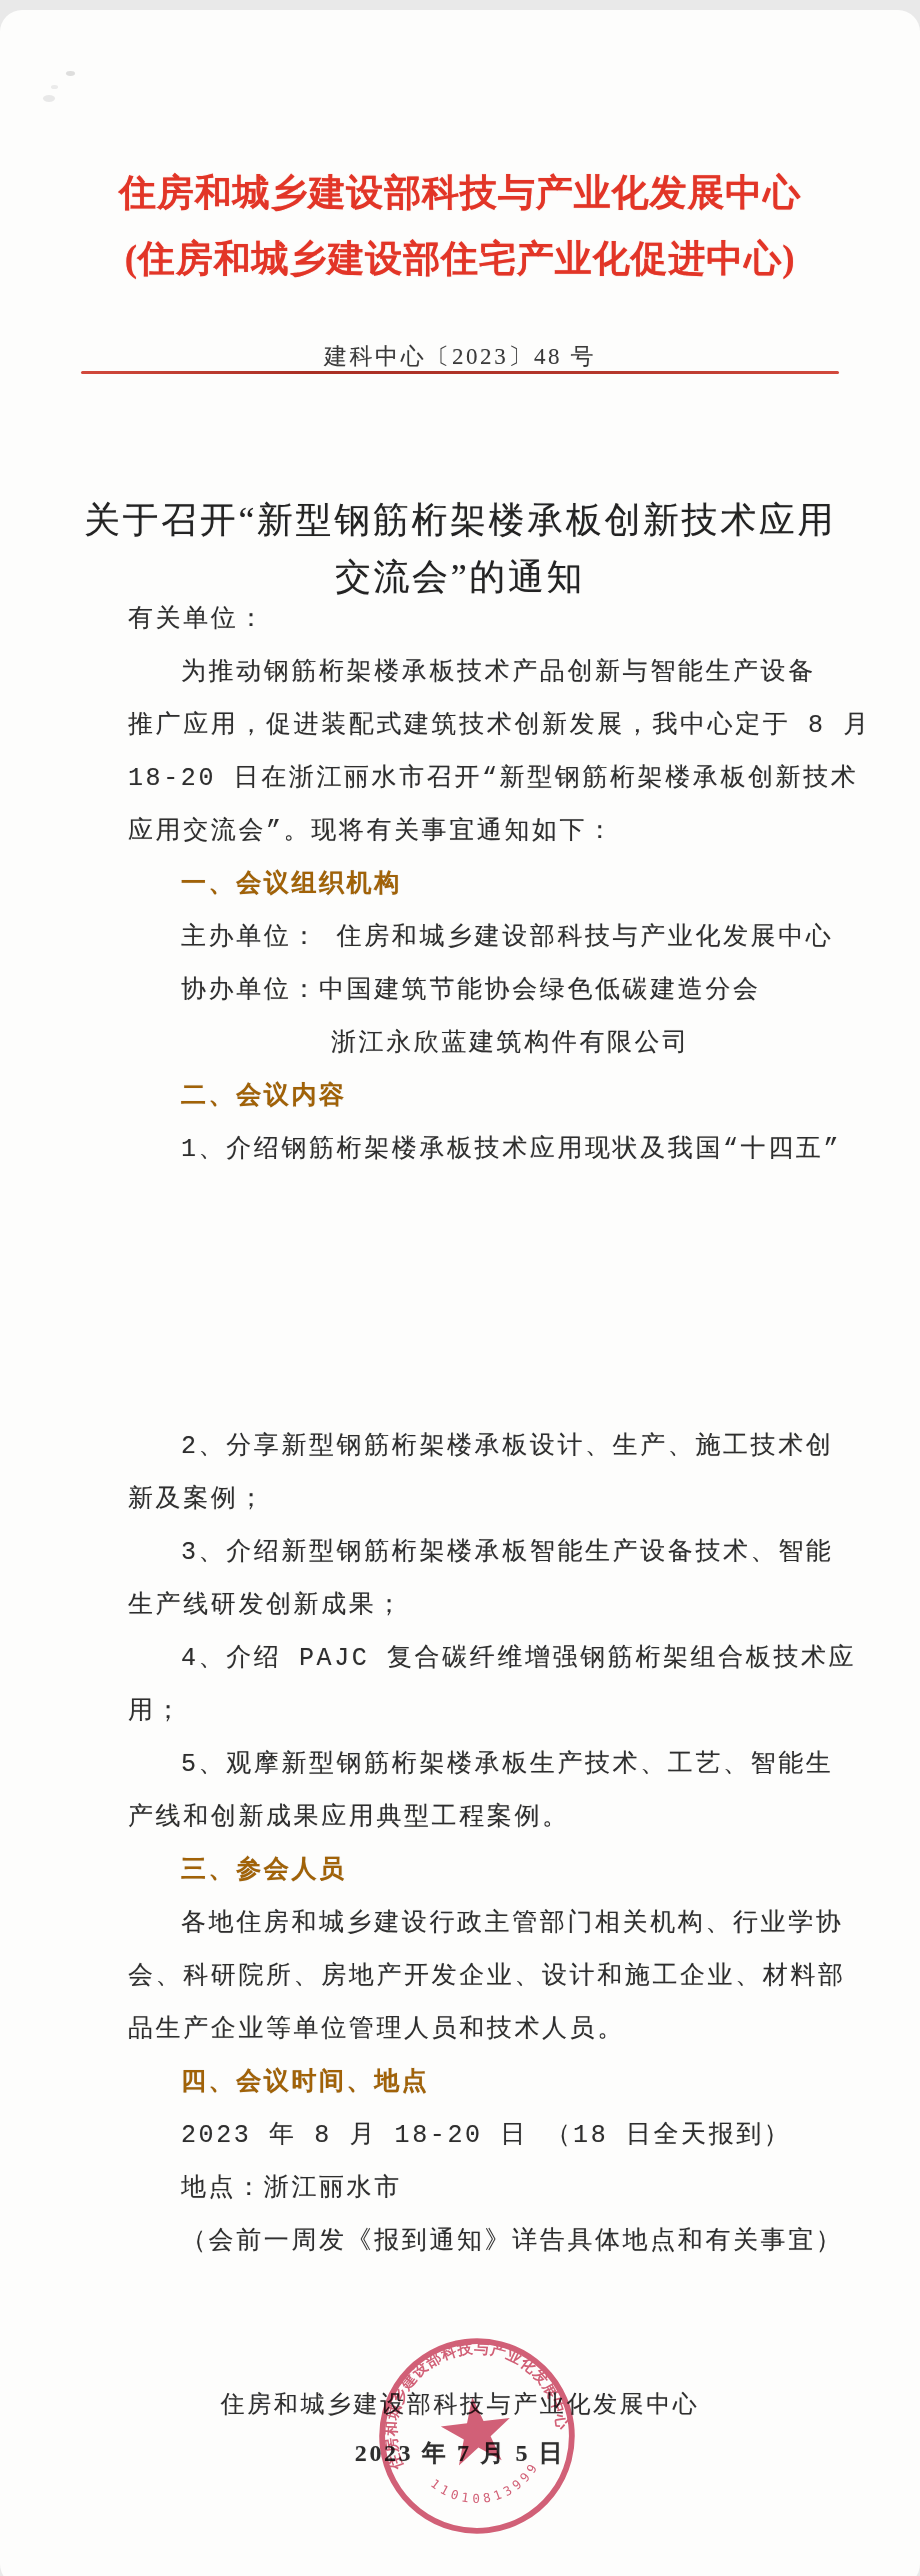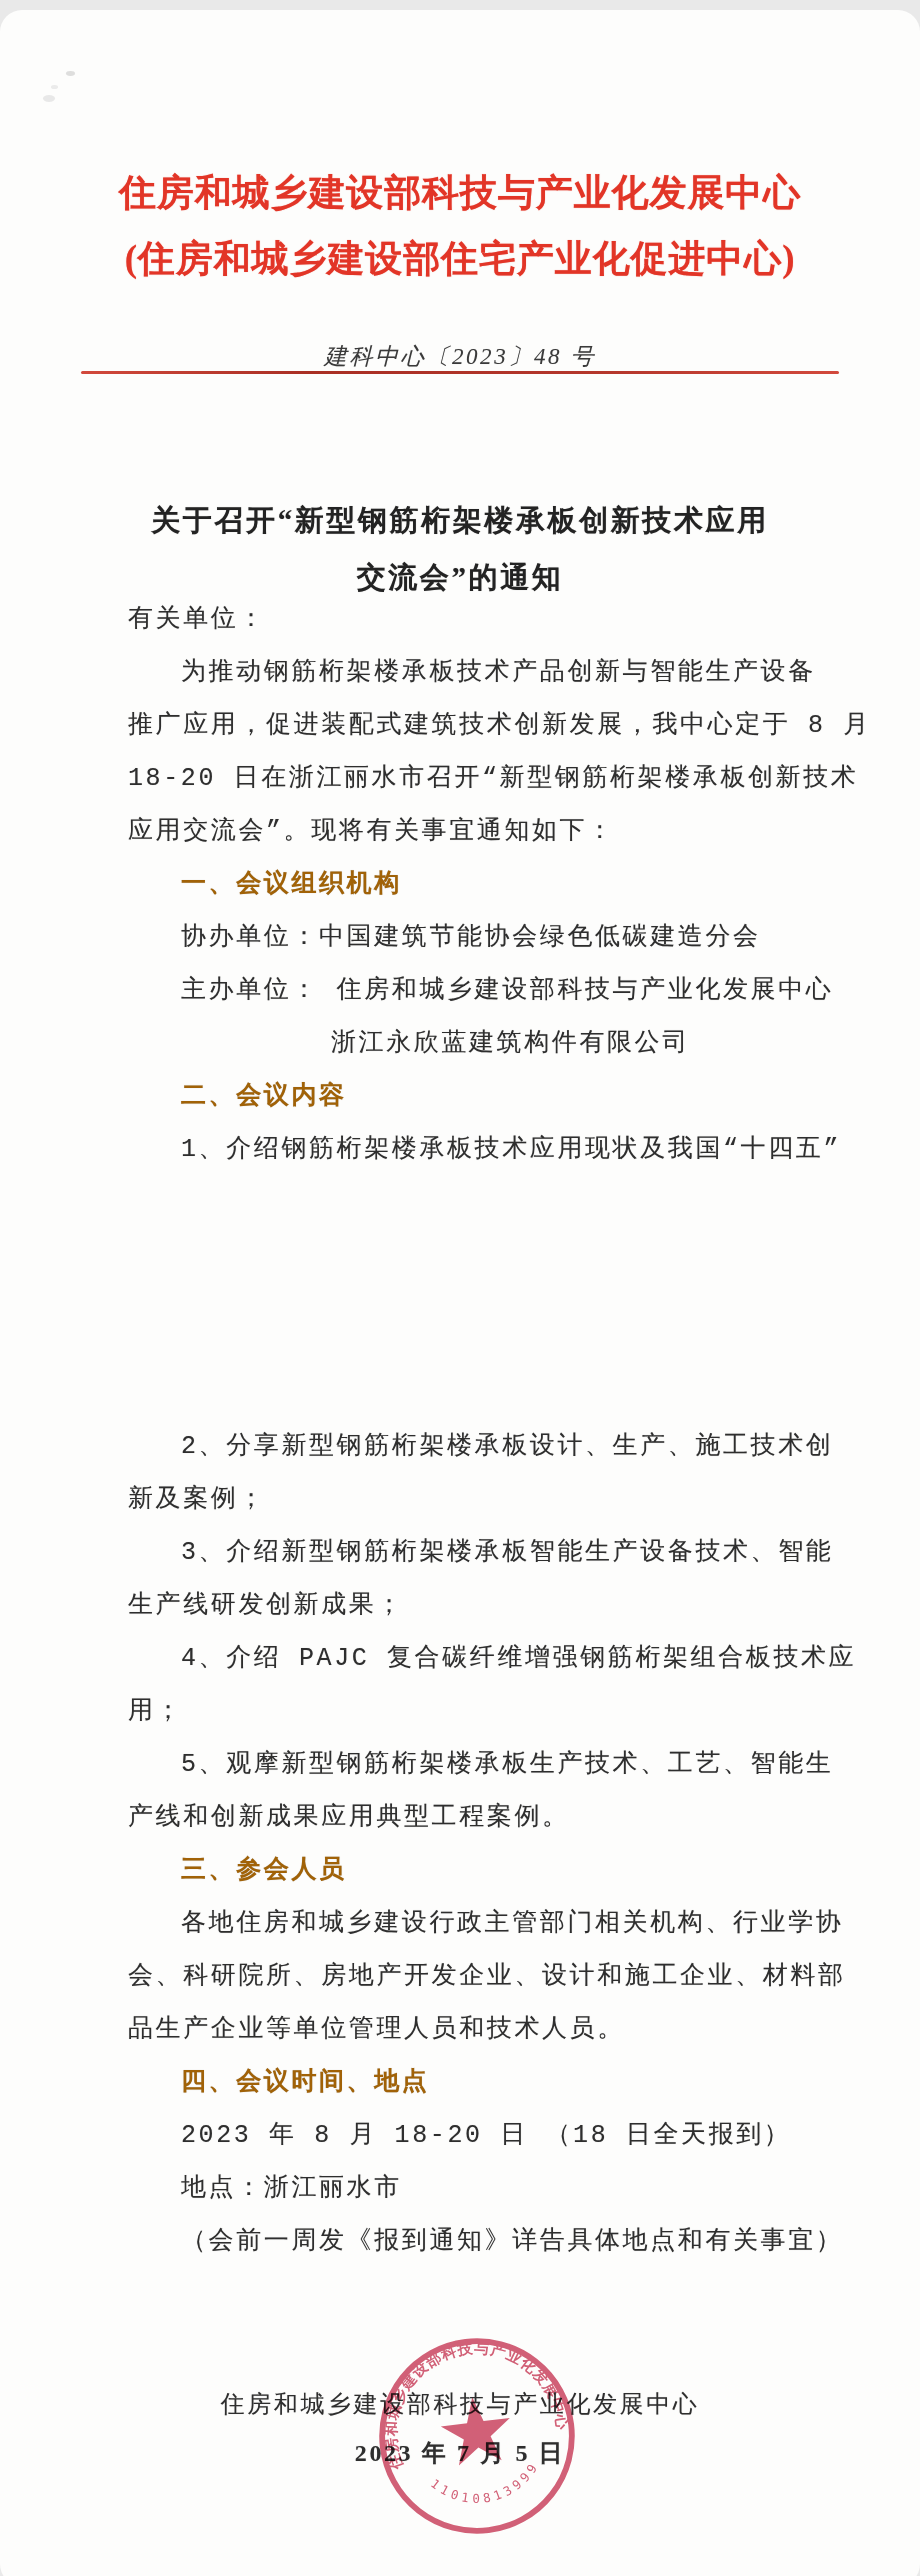--- a/index.html
+++ b/index.html
@@ -26,32 +26,31 @@
     font-size:37px;line-height:66px;
     letter-spacing:0.9px;
     color:#e23527;
     text-shadow:0 0 0.9px rgba(226,53,39,.55);
   }
   .docnum{
     position:absolute;top:331px;left:0;right:0;
     text-align:center;
     font-size:23px;letter-spacing:2.6px;color:#3a3a3a;
     text-shadow:0 0 0.9px rgba(0,0,0,.2);
-    font-style:italic;
   }
   .rule{
     position:absolute;top:361px;left:81px;width:758px;height:3.4px;
     background:linear-gradient(90deg,#d2493c,#a92f24 30%,#b5372c 70%,#d2493c);
     border-radius:1.7px;
   }
   .title{
     position:absolute;top:482px;left:0;right:0;
     text-align:center;
-    font-weight:bold;color:#232323;
-    font-size:29px;line-height:57px;letter-spacing:2.6px;
+    font-weight:normal;color:#232323;
+    font-size:36px;line-height:57px;letter-spacing:2.6px;
     text-shadow:0 0 0.9px rgba(0,0,0,.3);
   }
   .body{
     position:absolute;top:583px;left:128px;width:733px;
     font-size:25px;letter-spacing:2.6px;color:#2e2e2e;
     text-shadow:0 0 0.9px rgba(0,0,0,.25);
     font-family:Liberation Mono, monospace;
   }
   .ln{height:53px;line-height:53px;white-space:nowrap;}
   .i2{padding-left:53px;}
@@ -98,22 +97,22 @@
     <div>交流会”的通知</div>
   </div>
 
   <div class="body">
     <div class="ln">有关单位：</div>
     <div class="ln i2">为推动钢筋桁架楼承板技术产品创新与智能生产设备</div>
     <div class="ln">推广应用，促进装配式建筑技术创新发展，我中心定于 8 月</div>
     <div class="ln">18-20 日在浙江丽水市召开“新型钢筋桁架楼承板创新技术</div>
     <div class="ln">应用交流会”。现将有关事宜通知如下：</div>
     <div class="ln i2 b">一、会议组织机构</div>
+    <div class="ln i2">主办单位：  住房和城乡建设部科技与产业化发展中心</div>
     <div class="ln i2">协办单位：中国建筑节能协会绿色低碳建造分会</div>
-    <div class="ln i2">主办单位：  住房和城乡建设部科技与产业化发展中心</div>
     <div class="ln i8">浙江永欣蓝建筑构件有限公司</div>
     <div class="ln i2 b">二、会议内容</div>
     <div class="ln i2">1、介绍钢筋桁架楼承板技术应用现状及我国“十四五”</div>
 
     <div class="gap"></div>
 
     <div class="ln i2">2、分享新型钢筋桁架楼承板设计、生产、施工技术创</div>
     <div class="ln">新及案例；</div>
     <div class="ln i2">3、介绍新型钢筋桁架楼承板智能生产设备技术、智能</div>
     <div class="ln">生产线研发创新成果；</div>

